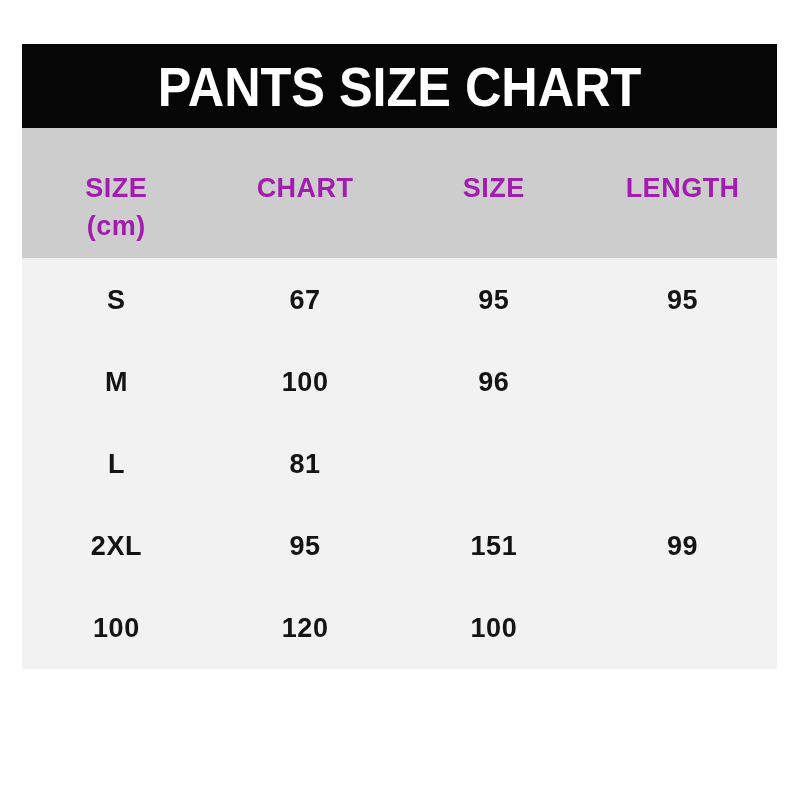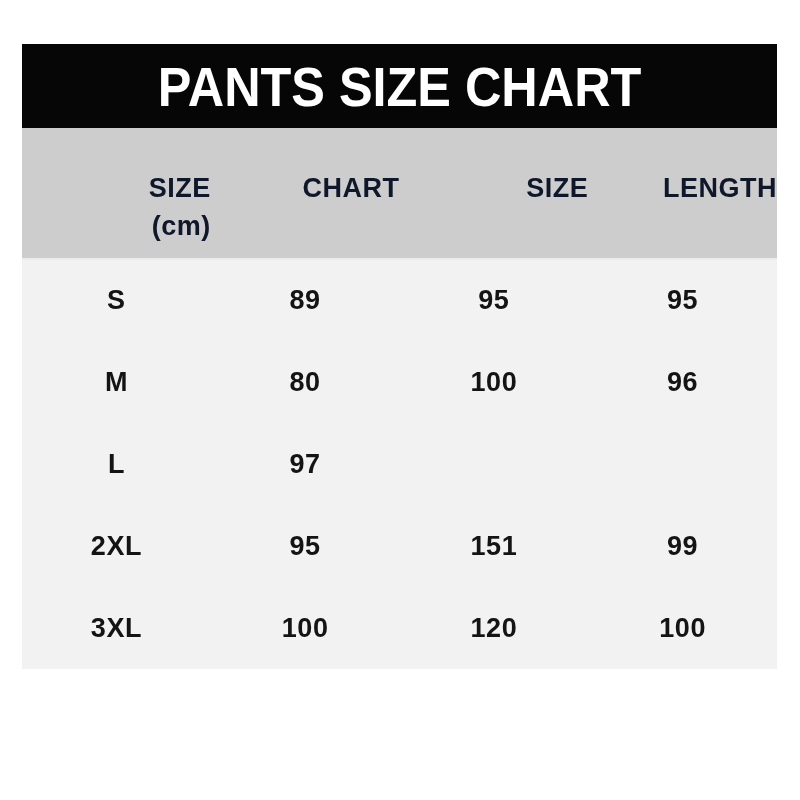--- a/index.html
+++ b/index.html
@@ -40,26 +40,26 @@
   .header-row {
     height: 130px;
     background: #cdcdcd;
     display: grid;
     grid-template-columns: repeat(4, 1fr);
     box-sizing: border-box;
   }
   .header-cell {
     display: flex;
     flex-direction: column;
-    align-items: flex-end;
+    align-items: center;
     padding-top: 41px;
     font-size: 27px;
     line-height: 38px;
     font-weight: 700;
-    color: #0f172a;
+    color: #a21caf;
     letter-spacing: 0.5px;
   }
   .table-body {
     background: #f2f2f2;
     border-top: 2px solid #ececec;
   }
   .table-row {
     height: 81.8px;
     display: grid;
     grid-template-columns: repeat(4, 1fr);
@@ -96,47 +96,45 @@
       </div>
       <div class="header-cell">
         <span>LENGTH</span>
       </div>
     </div>
 
     <div class="table-body">
 
       <div class="table-row">
         <div class="cell">S</div>
-        <div class="cell">89</div>
+        <div class="cell">67</div>
         <div class="cell">95</div>
         <div class="cell">95</div>
       </div>
 
       <div class="table-row">
         <div class="cell">M</div>
-        <div class="cell">80</div>
         <div class="cell">100</div>
         <div class="cell">96</div>
       </div>
 
       <div class="table-row">
         <div class="cell">L</div>
-        <div class="cell">97</div>
+        <div class="cell">81</div>
       </div>
 
 
       <div class="table-row">
         <div class="cell">2XL</div>
         <div class="cell">95</div>
         <div class="cell">151</div>
         <div class="cell">99</div>
       </div>
 
       <div class="table-row">
-        <div class="cell">3XL</div>
         <div class="cell">100</div>
         <div class="cell">120</div>
         <div class="cell">100</div>
       </div>
 
     </div>
   </div>
 </div>
 
 </body></html>

